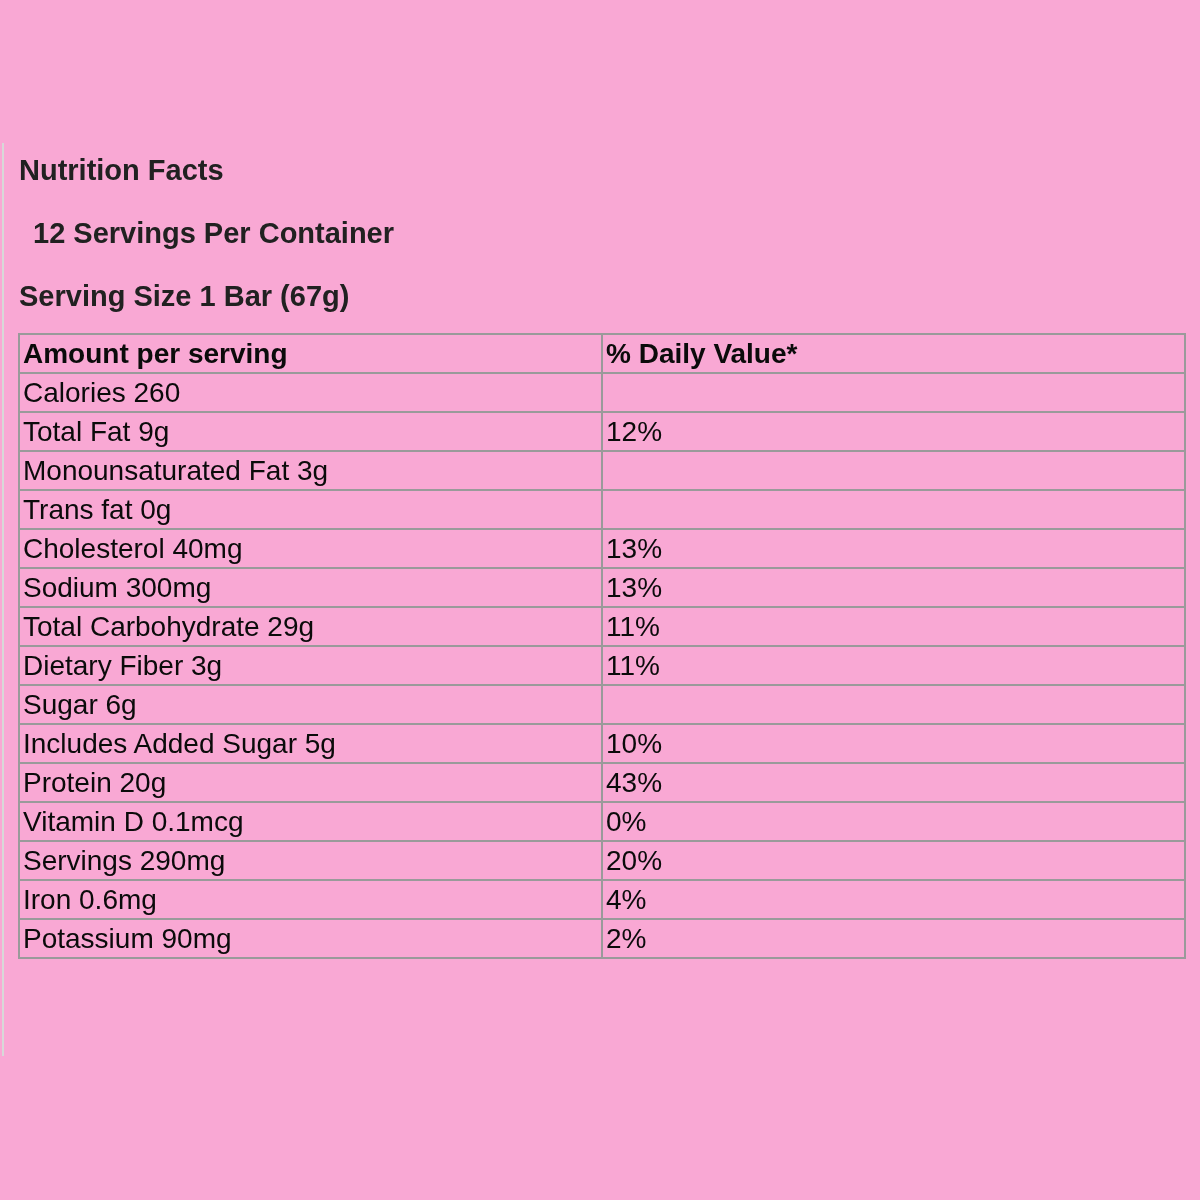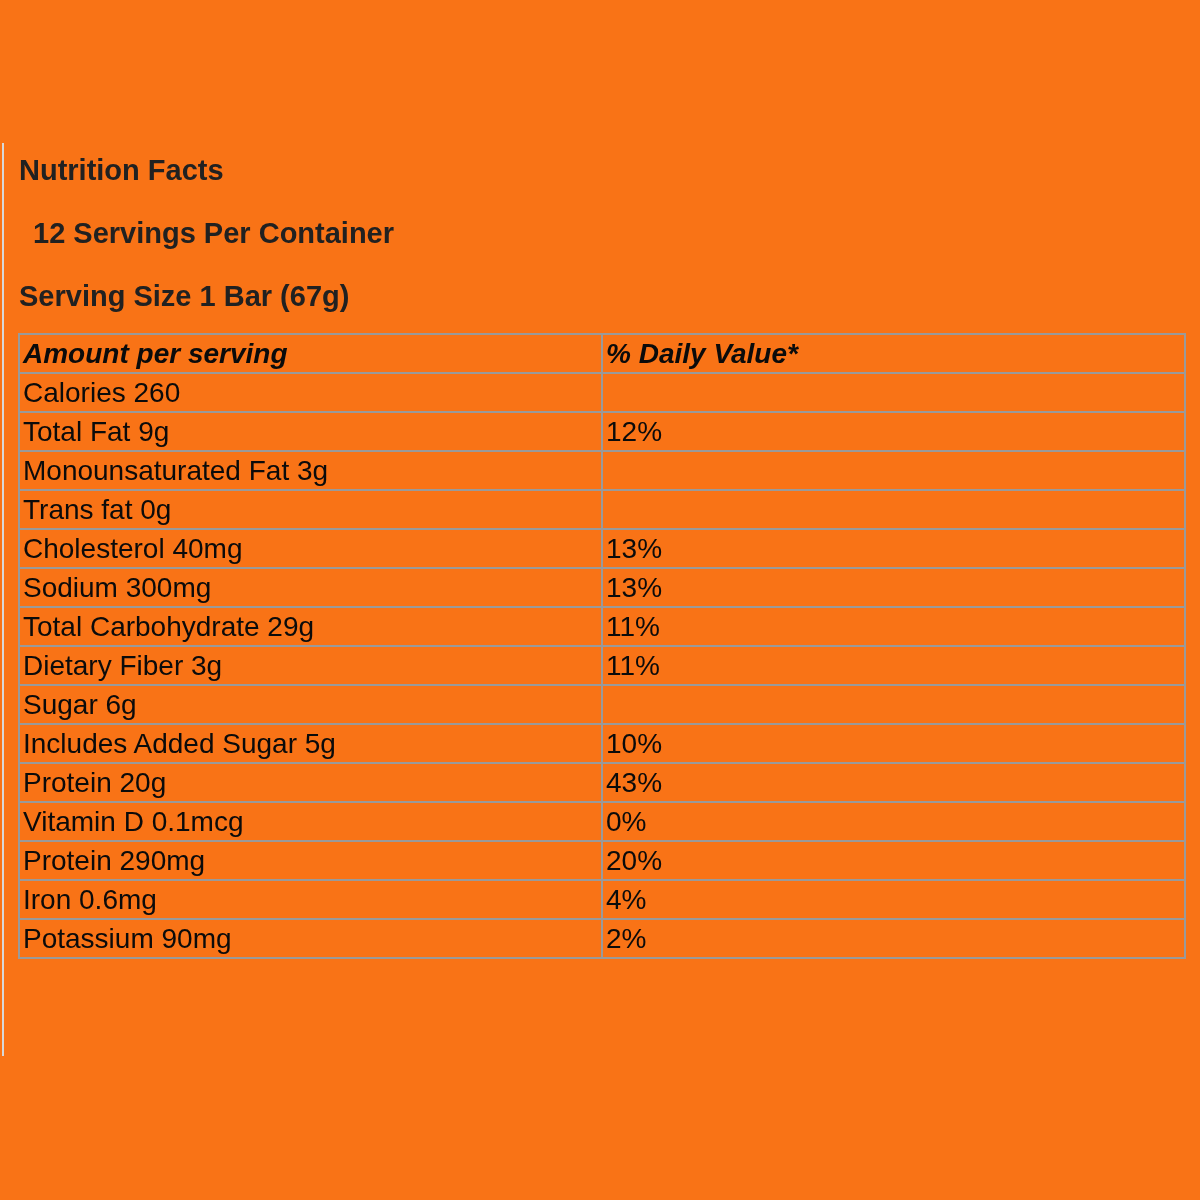--- a/index.html
+++ b/index.html
@@ -9,21 +9,21 @@
     width: 1200px;
     height: 1200px;
     font-family: "Liberation Sans", "DejaVu Sans", sans-serif;
     -webkit-font-smoothing: antialiased;
   }
   .page {
     position: relative;
     width: 1200px;
     height: 1200px;
     overflow: hidden;
-    background: #f97316;
+    background: #f9a8d4;
   }
   .edge-rule {
     position: absolute;
     left: 2px;
     top: 143px;
     width: 2px;
     height: 913px;
     background: #d8d8d8;
   }
   .heading {
@@ -50,21 +50,20 @@
     border: 2px solid #9a9a9a;
     padding: 0 3px;
     font-size: 28px;
     line-height: 37px;
     color: #0b0b0b;
     white-space: nowrap;
     overflow: hidden;
   }
   table.facts th {
     font-weight: bold;
-    font-style: italic;
   }
   .col-amount { width: 50%; text-align: left; }
   .col-dv     { width: 50%; text-align: left; }
 </style>
 </head>
 <body>
 
 <div class="page">
 
   <div class="edge-rule"></div>
@@ -137,21 +136,21 @@
       <td class="col-amount">Protein 20g</td>
       <td class="col-dv">43%</td>
     </tr>
 
     <tr>
       <td class="col-amount">Vitamin D 0.1mcg</td>
       <td class="col-dv">0%</td>
     </tr>
 
     <tr>
-      <td class="col-amount">Protein 290mg</td>
+      <td class="col-amount">Servings 290mg</td>
       <td class="col-dv">20%</td>
     </tr>
 
     <tr>
       <td class="col-amount">Iron 0.6mg</td>
       <td class="col-dv">4%</td>
     </tr>
 
     <tr>
       <td class="col-amount">Potassium 90mg</td>

